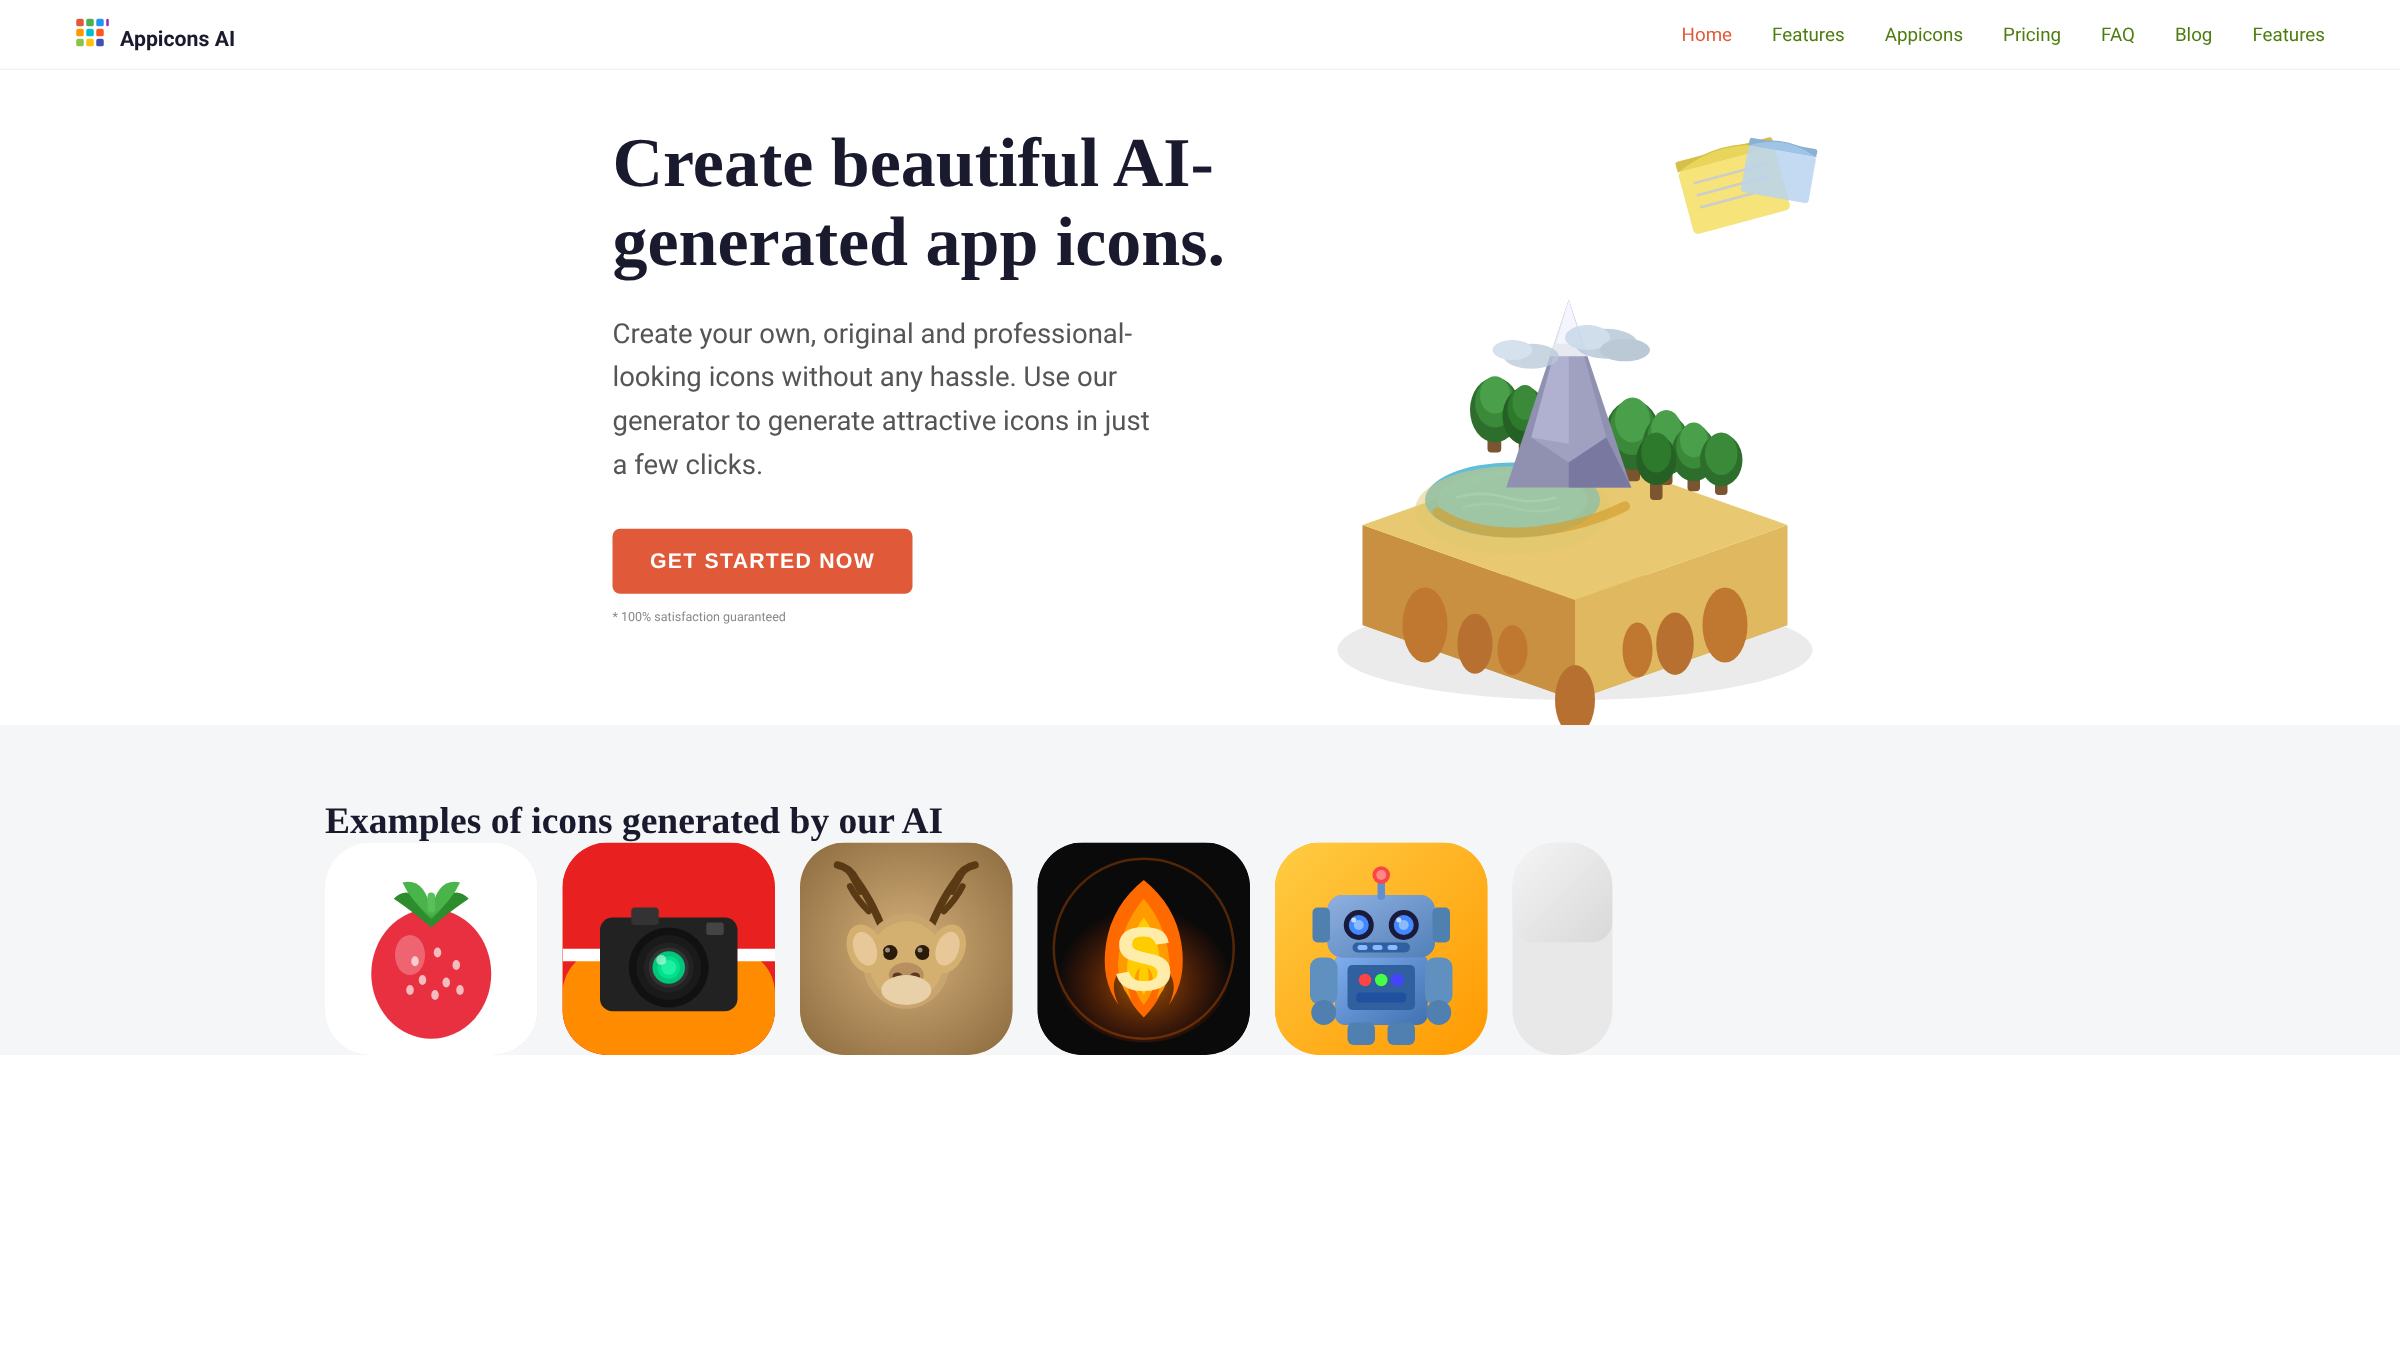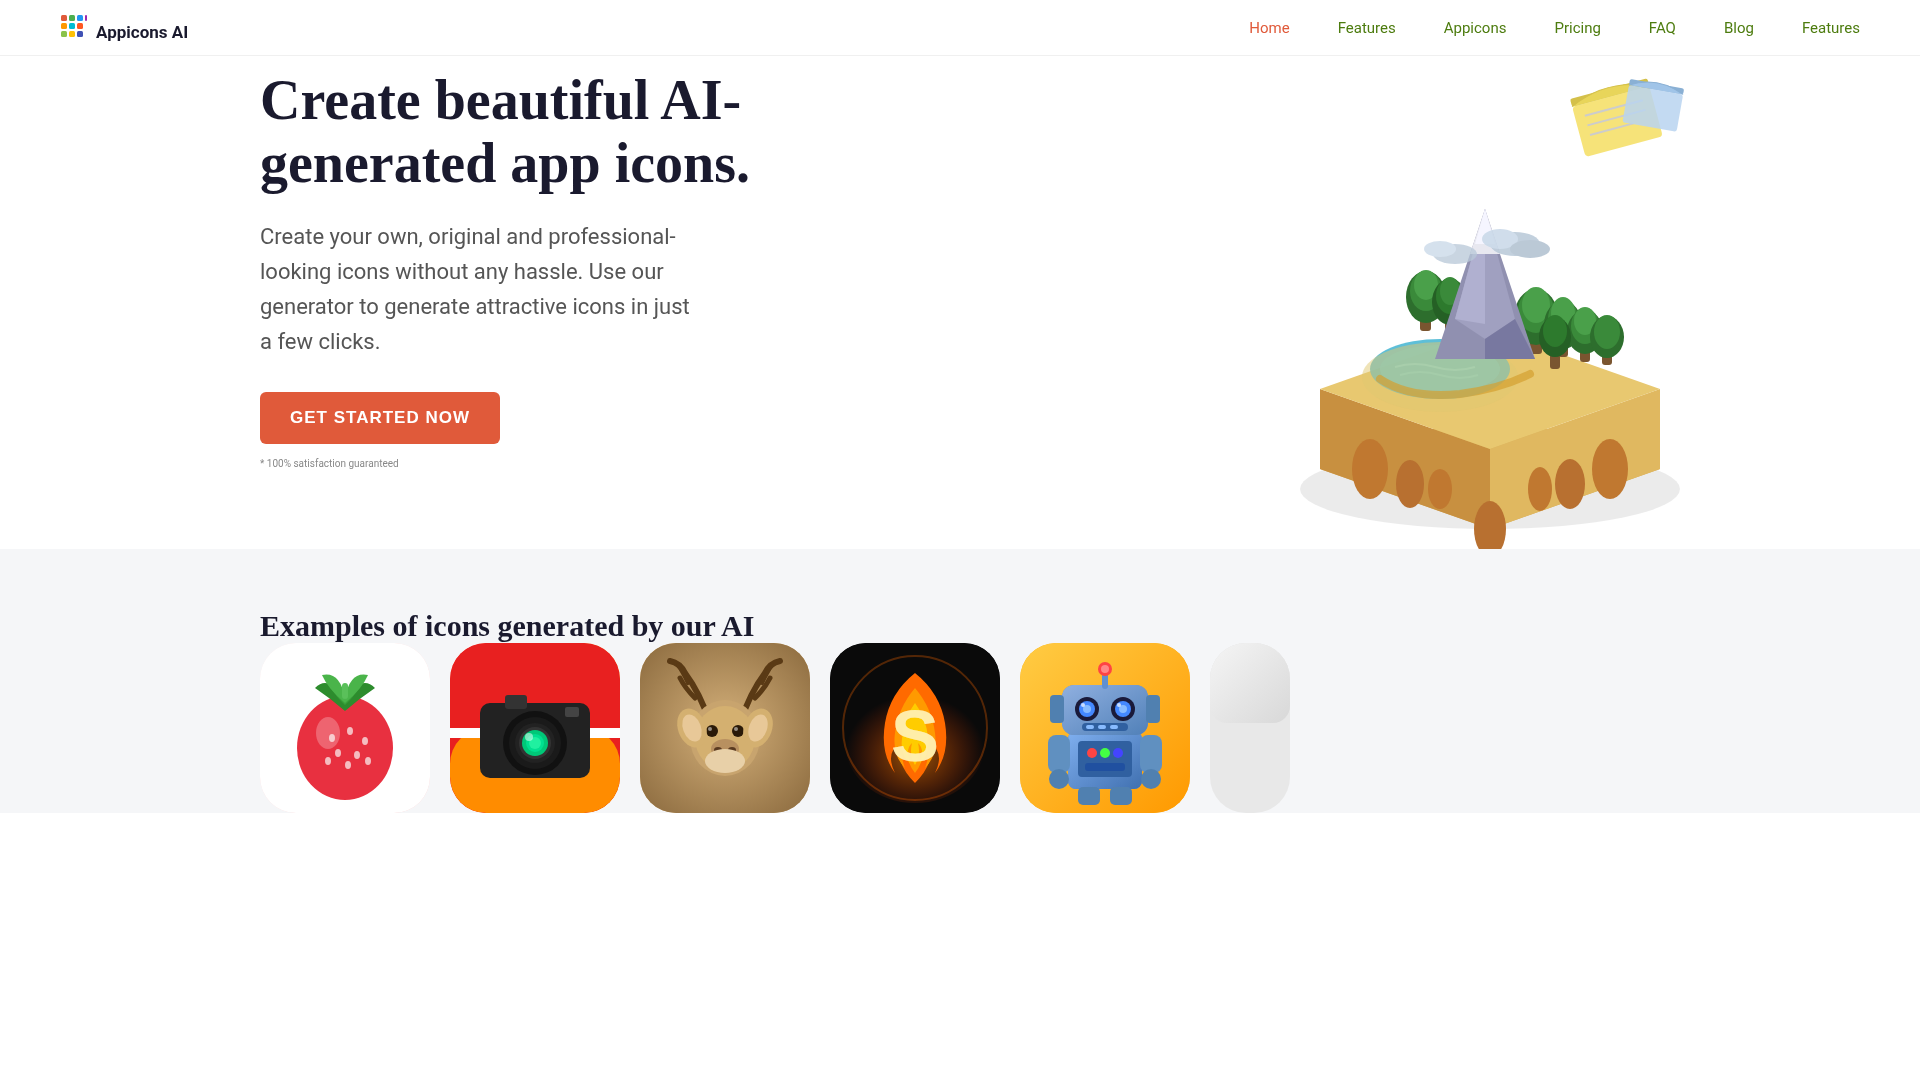--- a/index.html
+++ b/index.html
@@ -26,38 +26,38 @@
       font-size: 17px;
       color: #1a1a2e;
     }
     .brand-icon {
       width: 28px;
       height: 28px;
     }
     .nav-links {
       display: flex;
       align-items: center;
-      gap: 48px;
+      gap: 32px;
       list-style: none;
     }
     .nav-links a {
       text-decoration: none;
       color: #4d7c0f;
       font-size: 15px;
     }
     .nav-links a.active {
       color: #e05a3a;
     }
 
     
     .hero {
       display: flex;
       align-items: center;
-      justify-content: space-between;
-      padding: 69px 260px 80px 260px;
+      justify-content: center;
+      padding: 100px 260px 80px 260px;
       min-height: 520px;
       background: #fff;
     }
     .hero-text {
       max-width: 520px;
     }
     .hero-title {
       font-size: 56px;
       font-weight: 800;
       line-height: 1.12;

